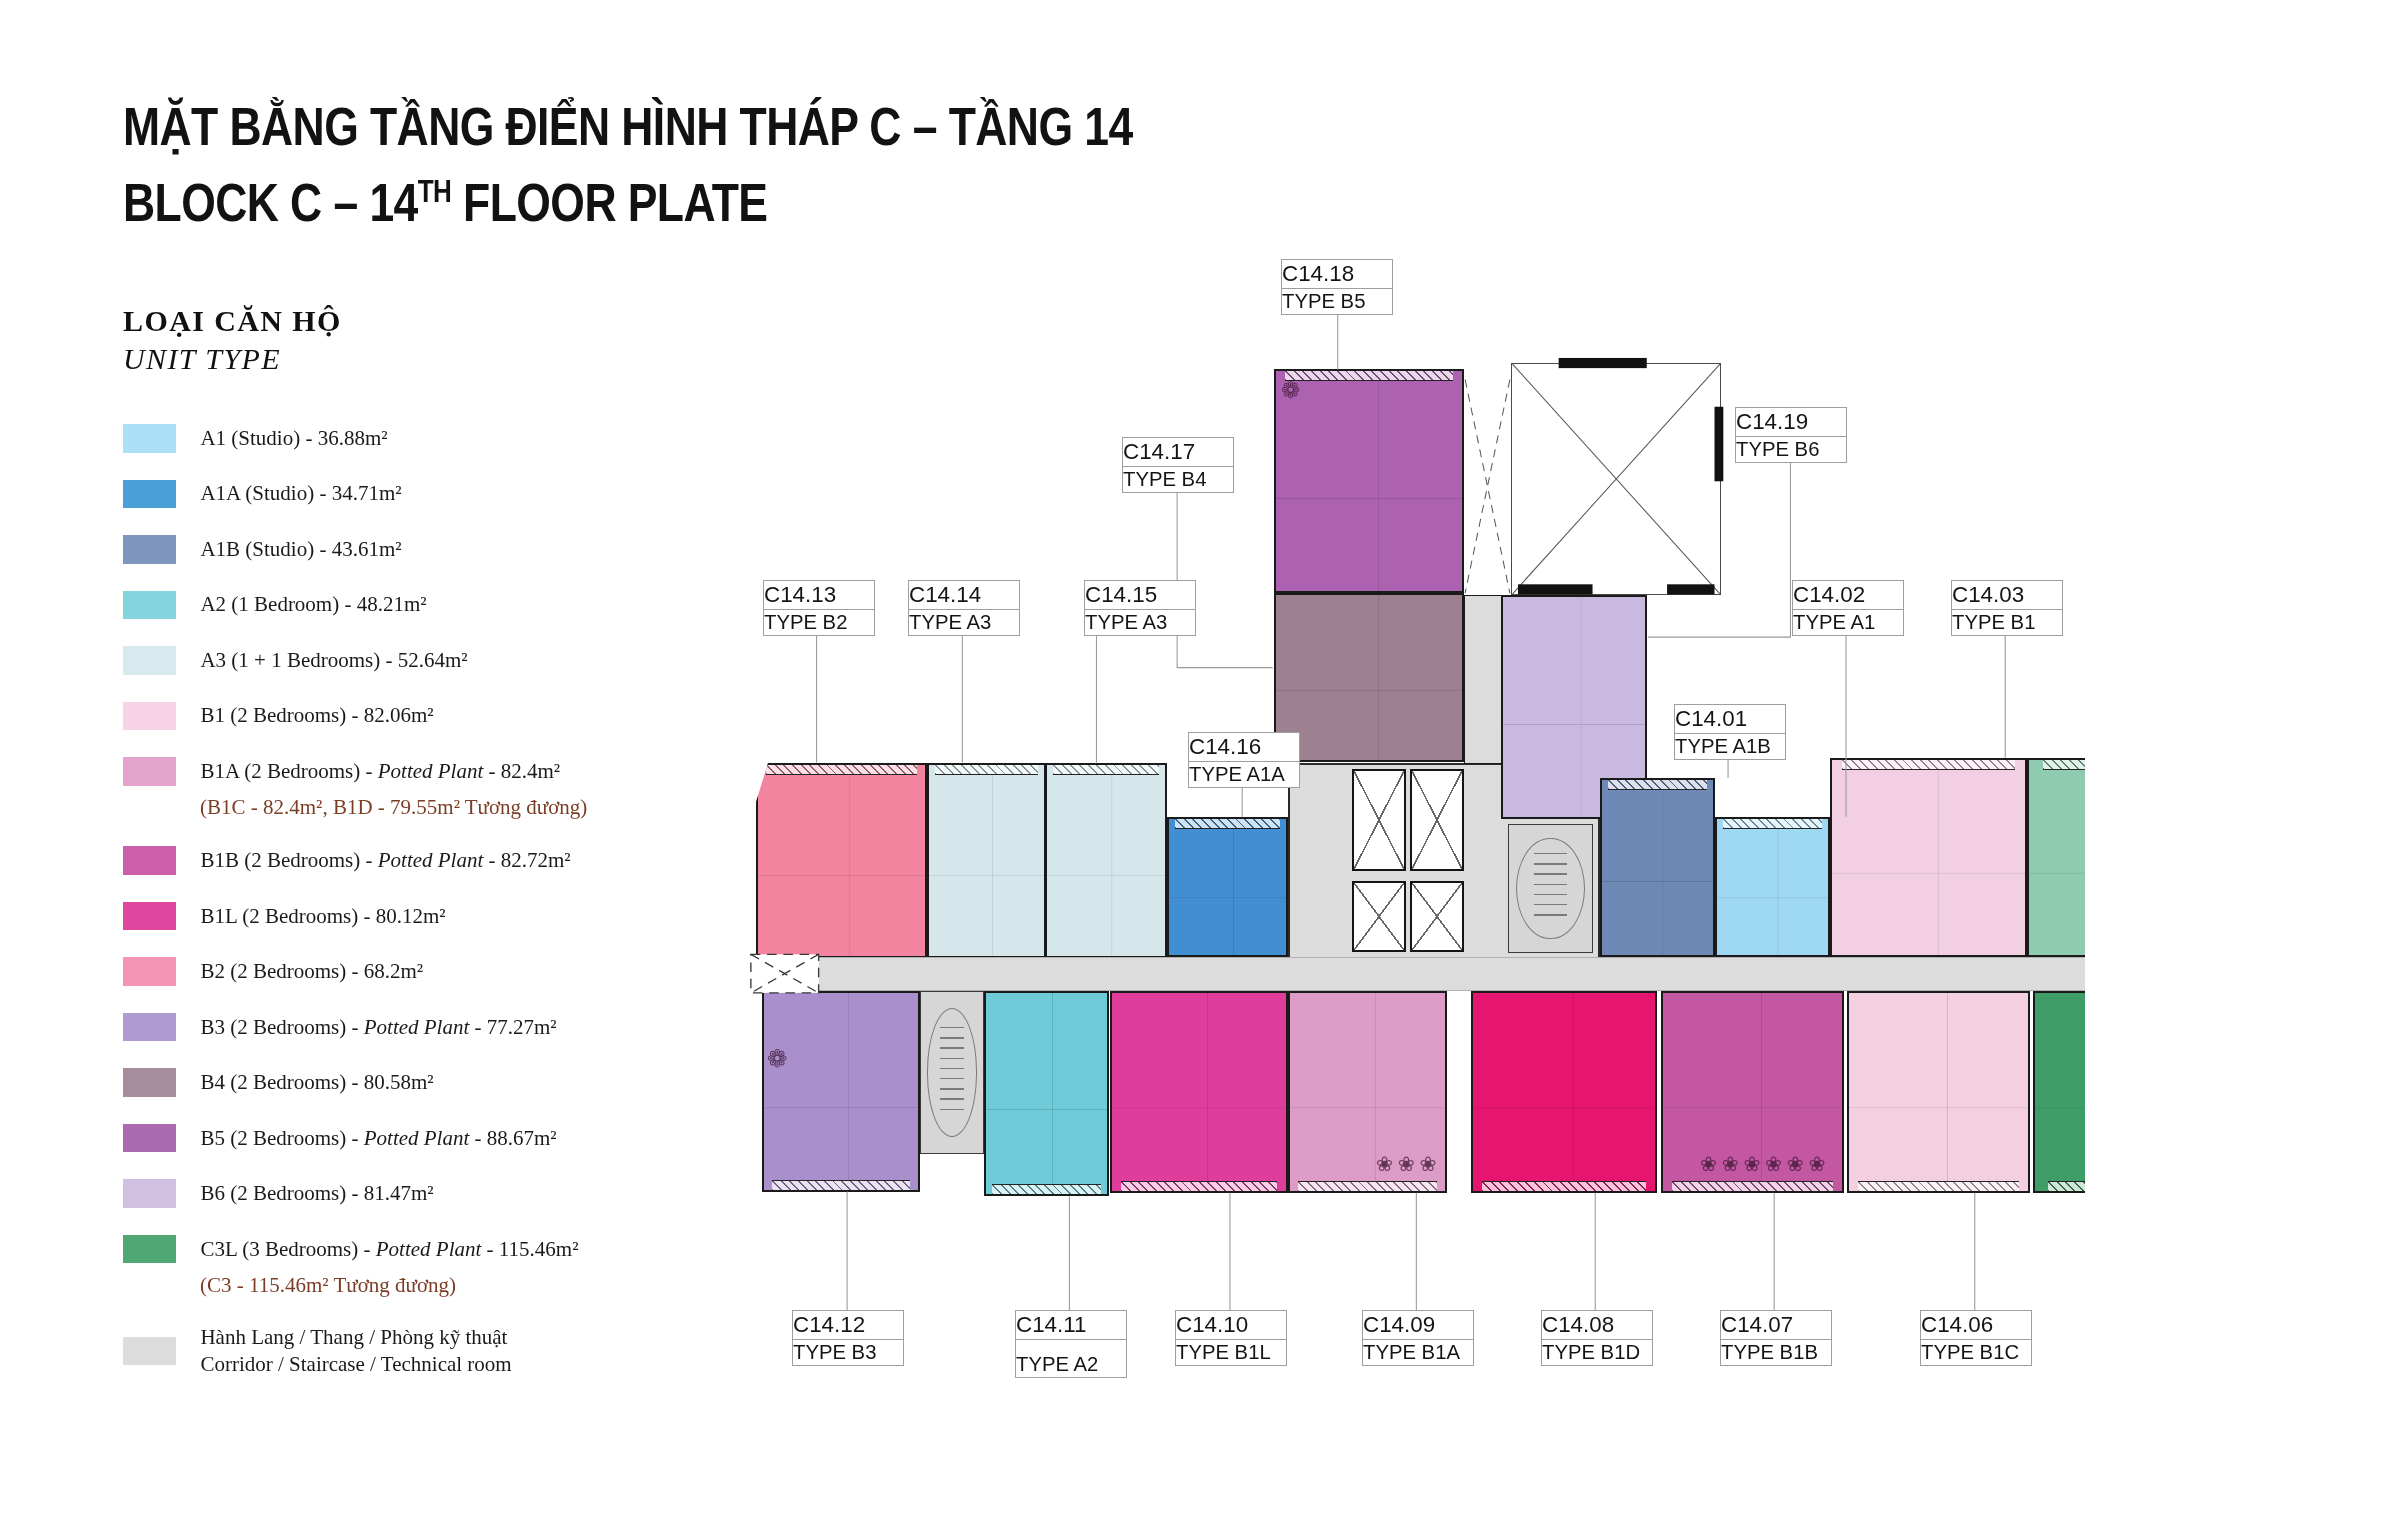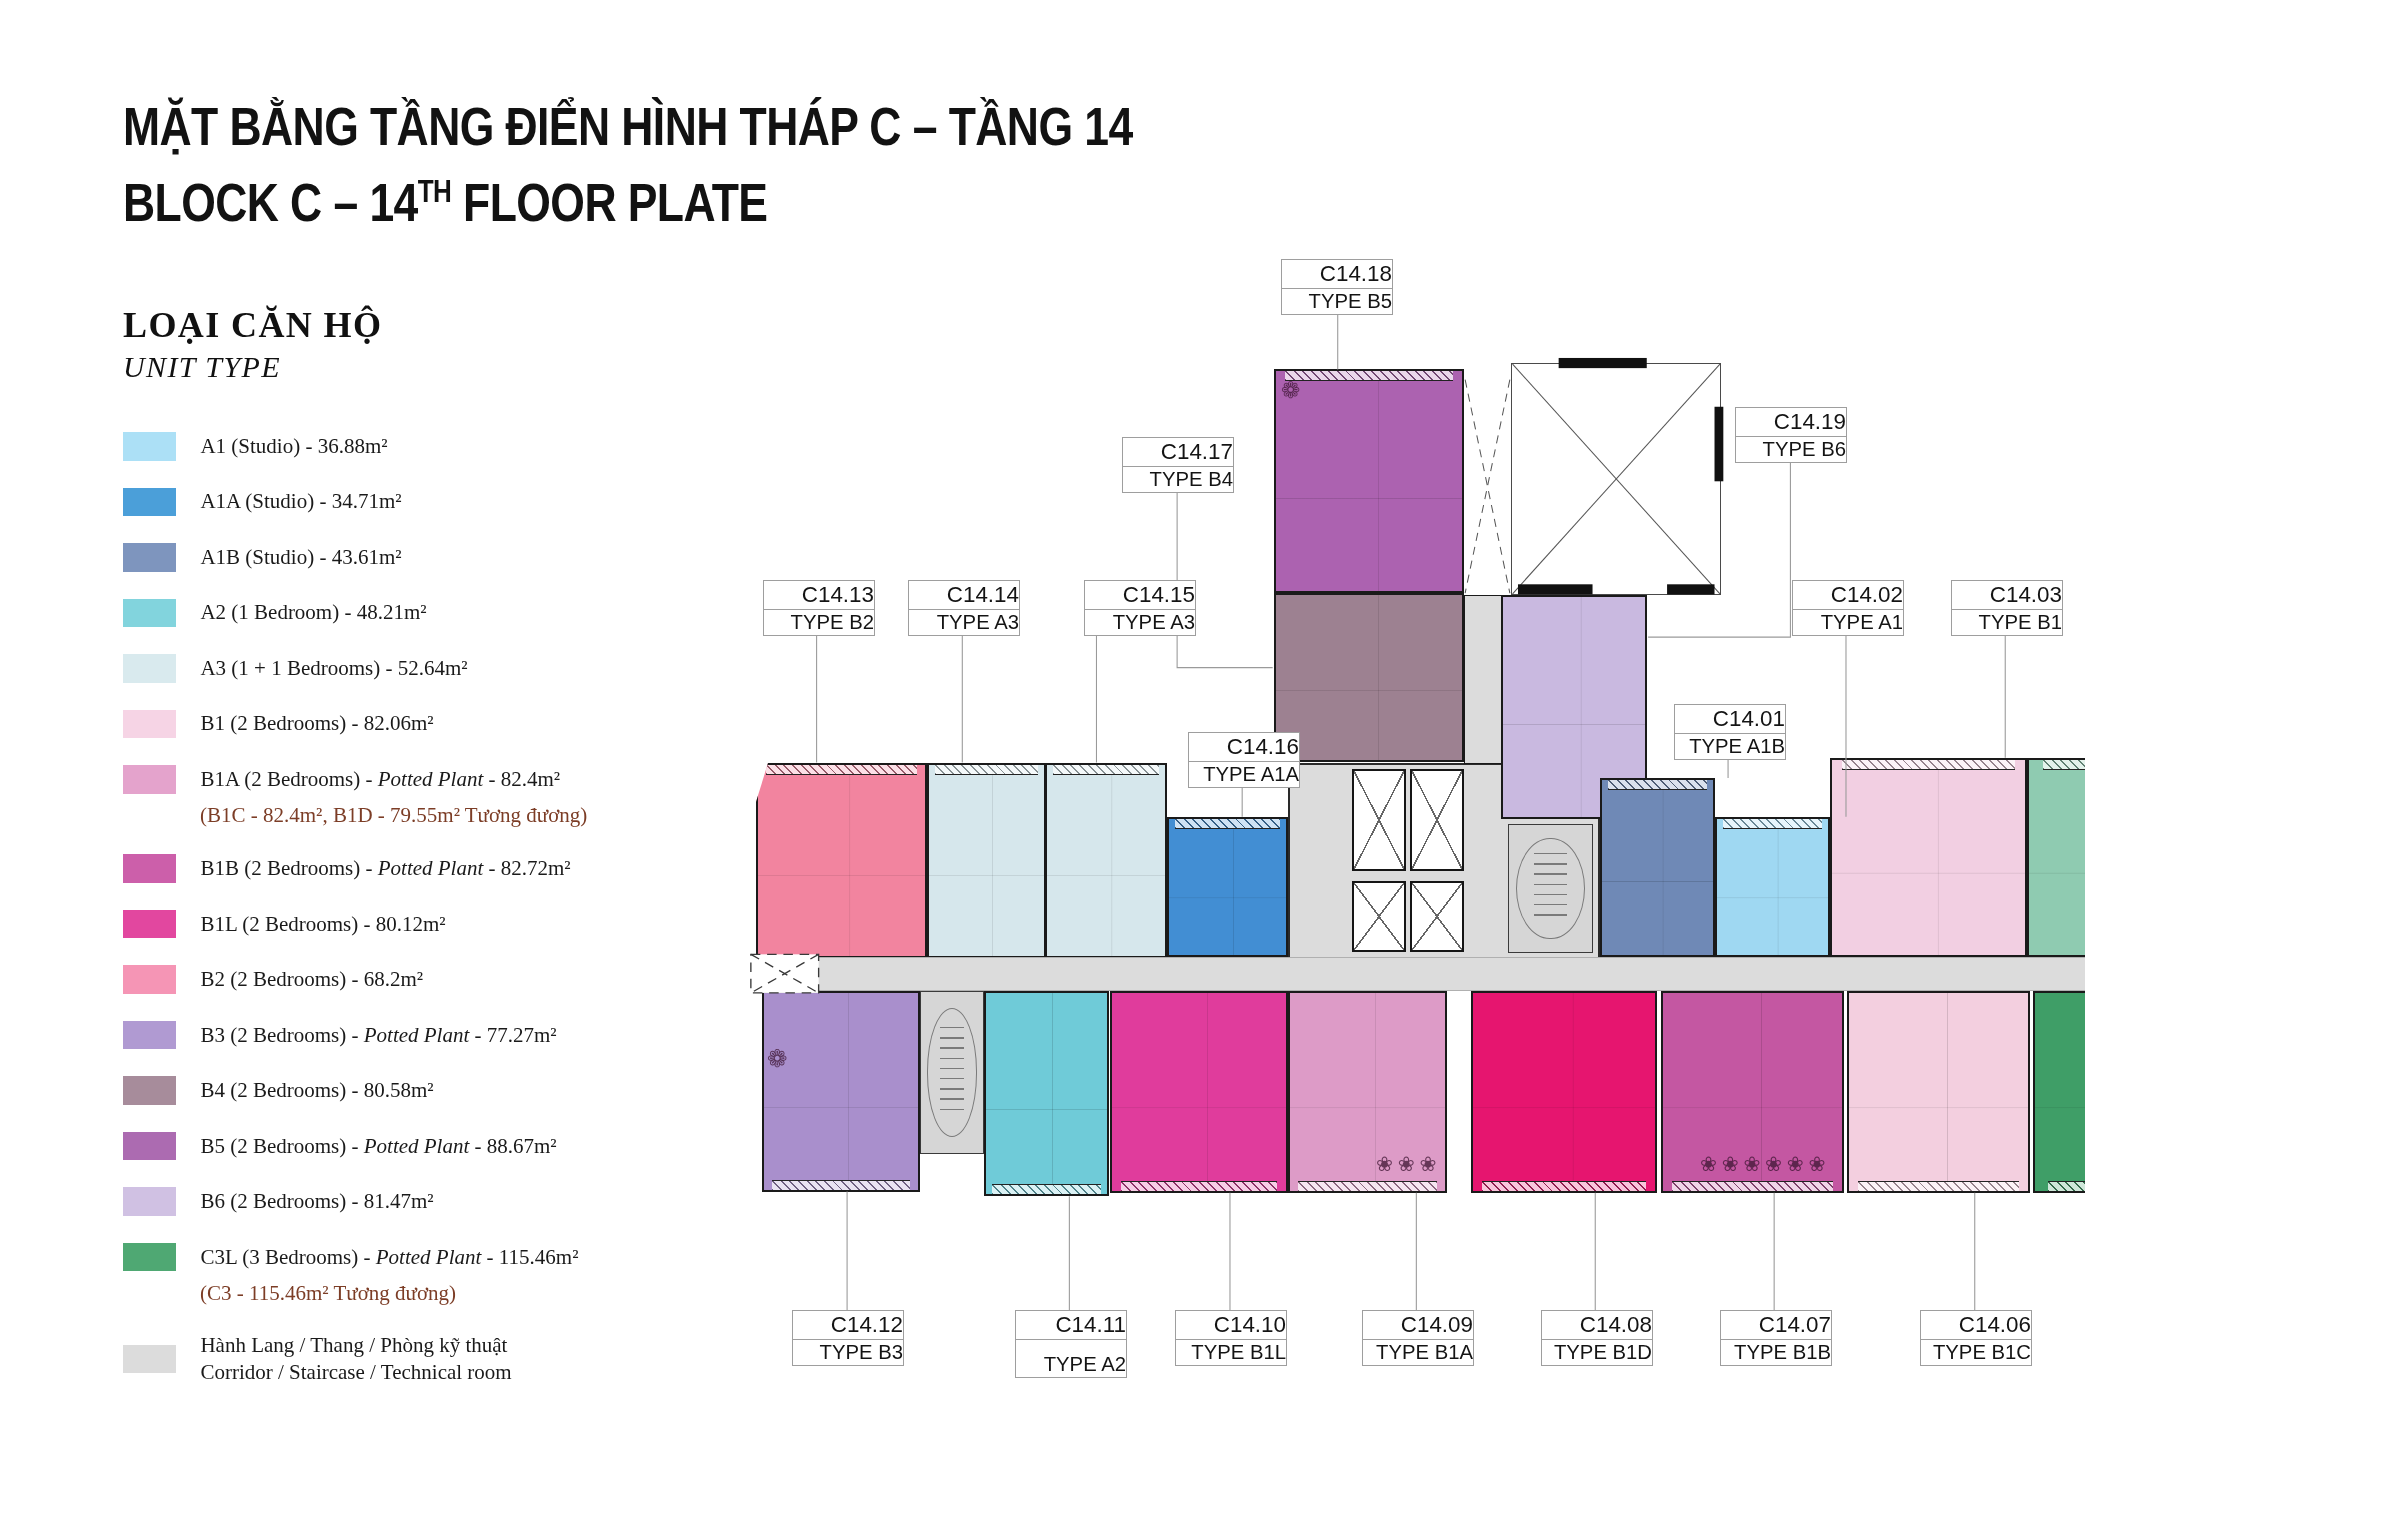--- a/index.html
+++ b/index.html
@@ -4,21 +4,21 @@
 <style>
   html,body{margin:0;padding:0;background:#fff;}
   #canvas{position:relative;width:2085px;height:1521px;background:#fff;overflow:hidden;
           font-family:"Liberation Sans",sans-serif;color:#141414;}
   
   .title{position:absolute;left:123px;top:94px;transform:scaleX(.84);transform-origin:left top;}
   .title .t1,.title .t2{font-weight:800;font-size:53px;line-height:65px;letter-spacing:-0.7px;color:#121212;white-space:nowrap;}
   .title sup{font-size:31px;vertical-align:super;font-weight:800;}
   
   .legend{position:absolute;left:123px;top:304px;width:664px;}
-  .lg-h1{font-family:"Liberation Serif",serif;font-weight:700;font-size:36px;letter-spacing:1.4px;color:#111;}
+  .lg-h1{font-family:"Liberation Serif",serif;font-weight:700;font-size:30px;letter-spacing:1.4px;color:#111;}
   .lg-h2{font-family:"Liberation Serif",serif;font-style:italic;font-size:30px;letter-spacing:1.4px;color:#111;margin-top:4.1px;}
   .lg-items{margin-top:48px;}
   .lrow{display:flex;align-items:center;margin-bottom:27px;}
   .lsw{width:53px;height:28.5px;flex:0 0 auto;margin-right:24.4px;}
   .ltxt{font-family:"Liberation Serif",serif;font-size:21px;line-height:27px;color:#1a1a1a;white-space:nowrap;}
   .ltxt i{font-style:italic;}
   .lnote{font-family:"Liberation Serif",serif;font-size:21px;line-height:24.4px;margin:-17.6px 0 27px 77px;white-space:nowrap;}
   
   .unit{position:absolute;box-sizing:border-box;border:2px solid #1a1a1a;
         background-image:
@@ -36,21 +36,21 @@
       linear-gradient(to bottom right, transparent calc(50% - 0.8px), #666 calc(50% - 0.8px) calc(50% + 0.8px), transparent calc(50% + 0.8px));}
   .stair{position:absolute;background:#D6D6D6;border:1.4px solid #3a3a3a;box-sizing:border-box;}
   .stair::before{content:"";position:absolute;inset:10% 9%;border:1.4px solid #7a7a7a;border-radius:50%;}
   .stair::after{content:"";position:absolute;inset:22% 30%;
       background:repeating-linear-gradient(to bottom, #7a7a7a 0 1.4px, transparent 1.4px 10.2px);}
   .voidbox{position:absolute;background:#fff;border:1.4px solid #4a4a4a;box-sizing:border-box;}
   .orn{position:absolute;color:rgba(60,20,50,.75);font-size:20.3px;letter-spacing:4.7px;white-space:nowrap;}
   
   .plabel{position:absolute;width:110px;background:#fff;border:1px solid #9e9e9e;z-index:30;
           display:flex;flex-direction:column;}
-  .plabel span{display:block;text-align:right;color:#141414;}
+  .plabel span{display:block;text-align:left;color:#141414;}
   .pl-code{font-size:22.4px;line-height:26.4px;border-bottom:1px solid #9e9e9e;padding-top:1.4px;}
   .pl-type{font-size:20.3px;line-height:25px;padding-top:0.7px;}
   .ovl{position:absolute;left:0;top:0;z-index:20;pointer-events:none;}
   .units{z-index:10;}
 </style>
 </head>
 <body>
 
 <div id="canvas">
 

